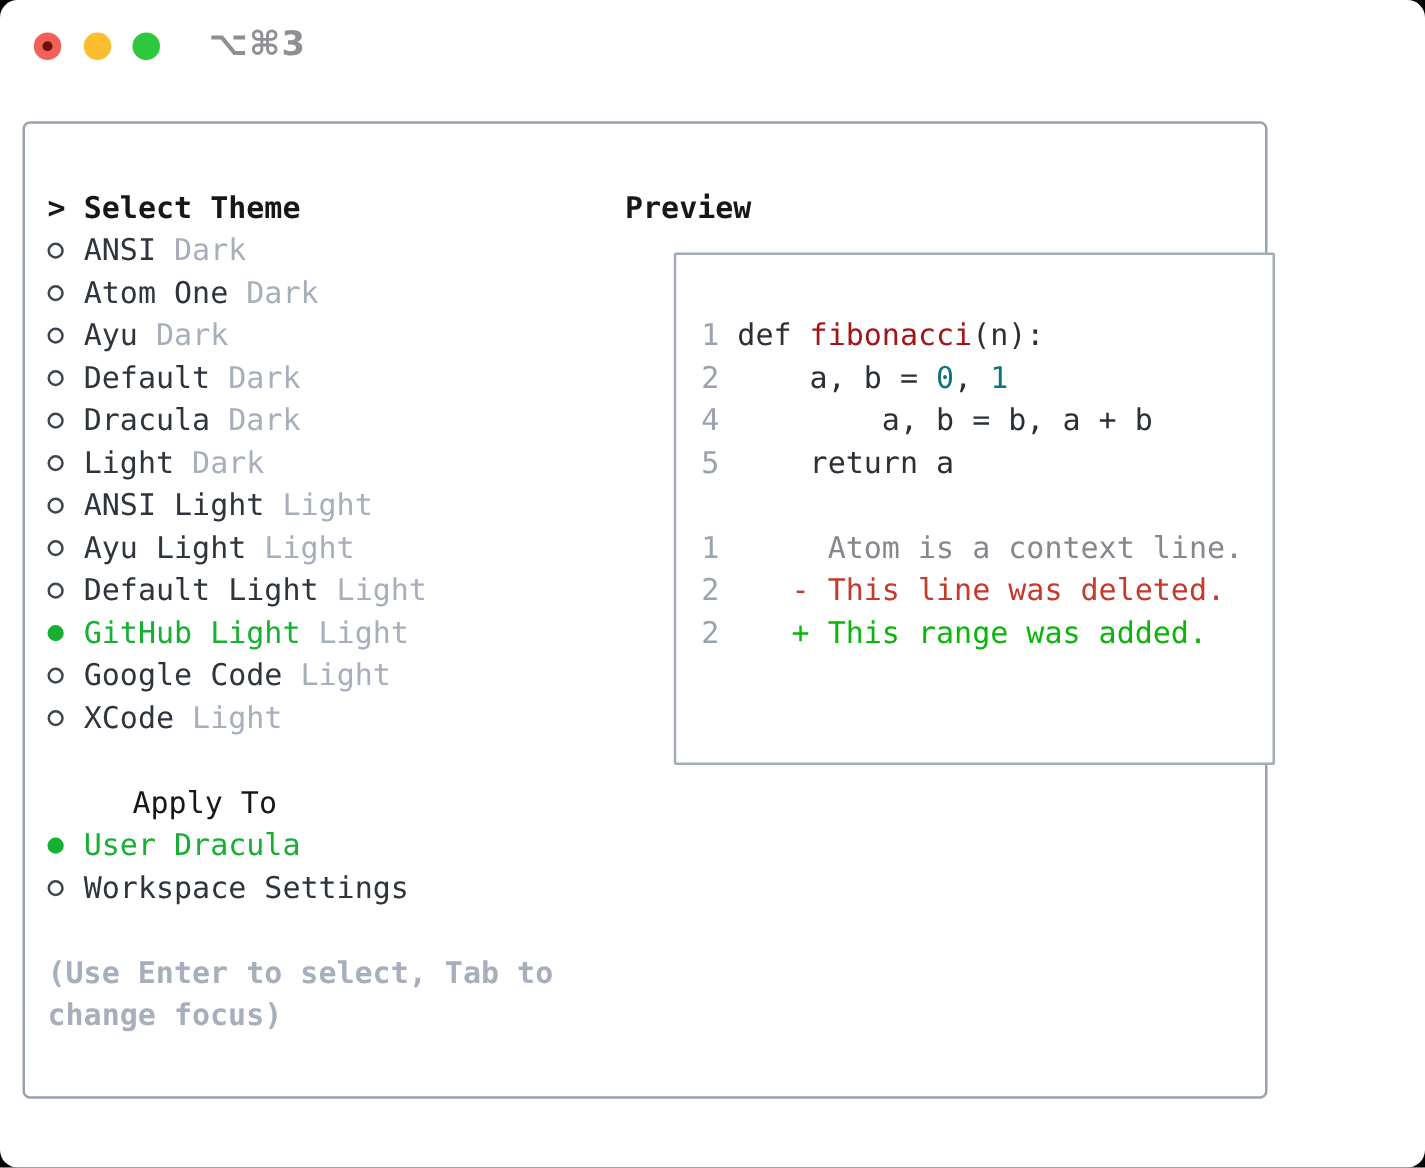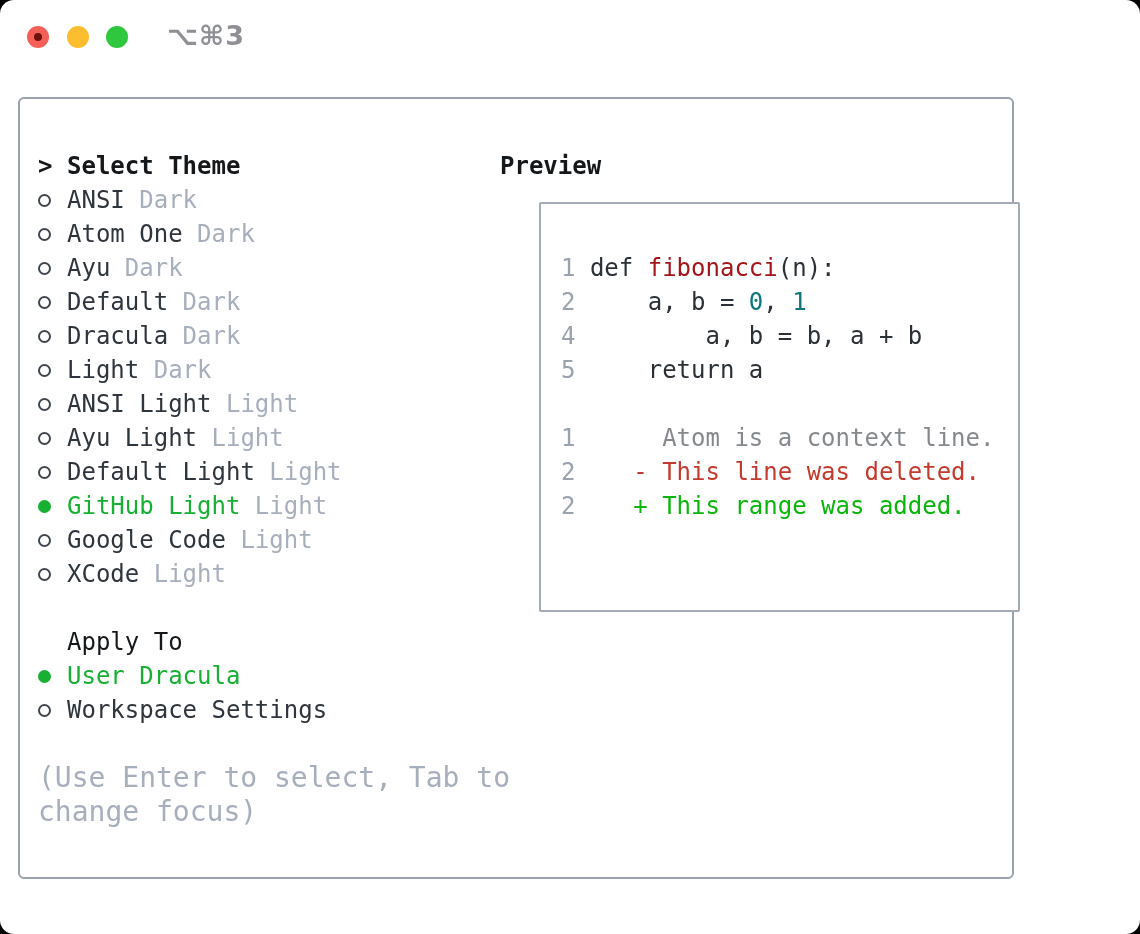--- a/index.html
+++ b/index.html
@@ -32,22 +32,22 @@
   .spacer{height:34px;}
   .marker{width:29px;display:inline-flex;align-items:center;flex:none;}
   .radio{width:13px;height:13px;border:2px solid var(--ring);border-radius:50%;
     box-sizing:border-box;display:inline-block;}
   .radio.on{background:var(--accent-green);border-color:var(--accent-green);}
   .prompt{font-weight:bold;color:var(--ink);width:29px;flex:none;}
   .head{font-weight:bold;color:var(--ink);}
   .tname{color:var(--name-ink);}
   .tname.on{color:var(--accent-green);text-align:right;}
   .tvariant{color:var(--muted);}
-  .apply-head{color:var(--ink);}
-  .hint-line{height:34px;font-size:28px;line-height:34px;color:var(--muted);white-space:pre;}
+  .apply-head{color:var(--ink);margin-left:39px;}
+  .hint-line{height:34px;font-size:24px;line-height:34px;color:var(--muted);white-space:pre;font-weight:bold;}
   .leftcol{position:absolute;left:18px;top:50px;}
   
   .preview-title{position:absolute;left:480px;top:50px;height:34px;font-size:24px;
     line-height:34px;font-weight:bold;color:var(--ink);}
   .pbox{position:absolute;left:507px;top:103px;width:477px;height:406px;
     border:2px solid var(--pbox-border);border-radius:2px;box-sizing:content-box;
     background:#fff;margin-left:12px;}
   .code{position:absolute;left:20px;top:47px;}
   .cline{height:34px;font-size:24px;line-height:34px;white-space:pre;}
   .gut{display:inline-block;width:2ch;color:var(--gutter);}

